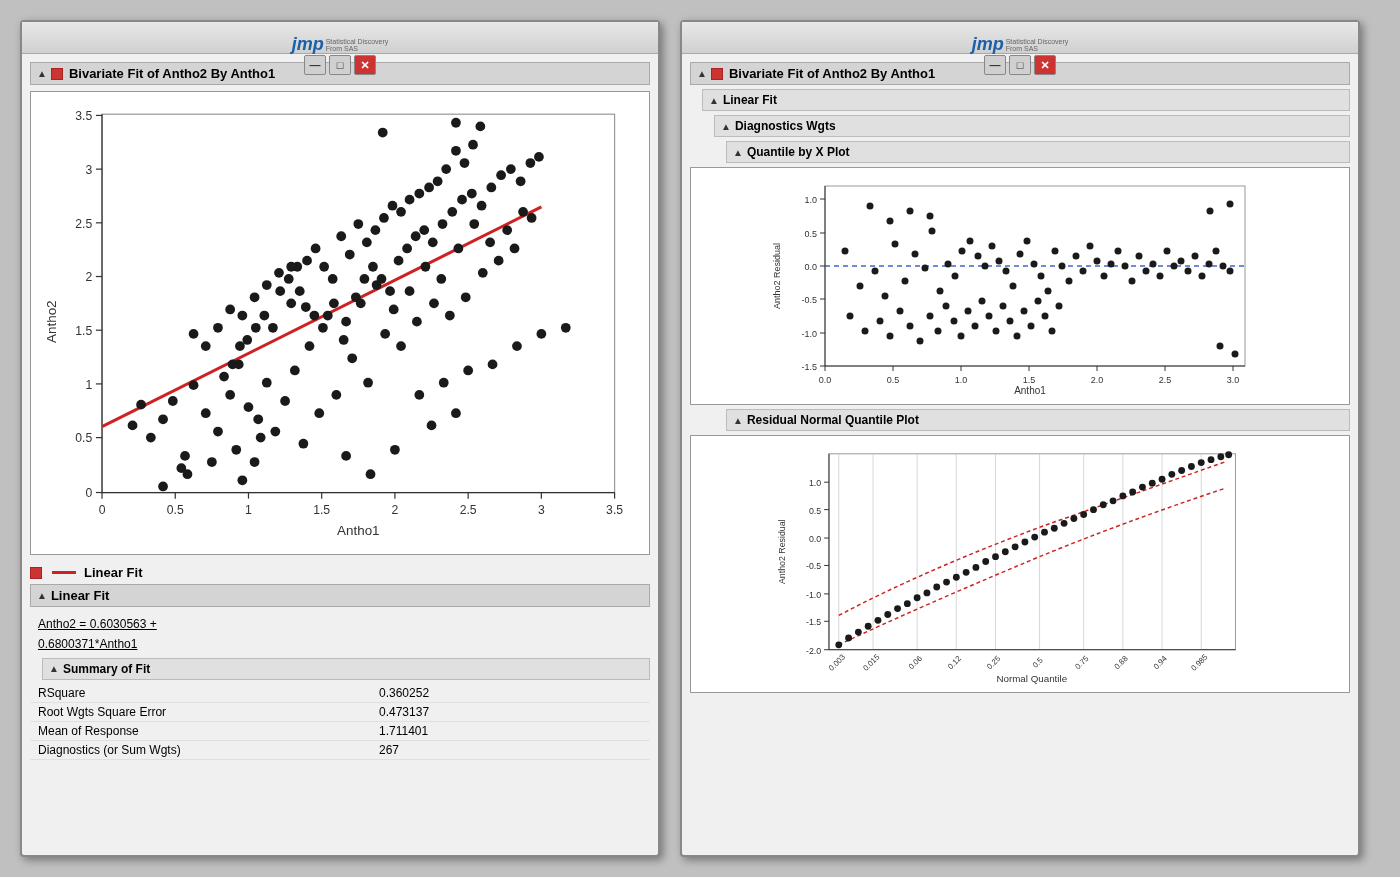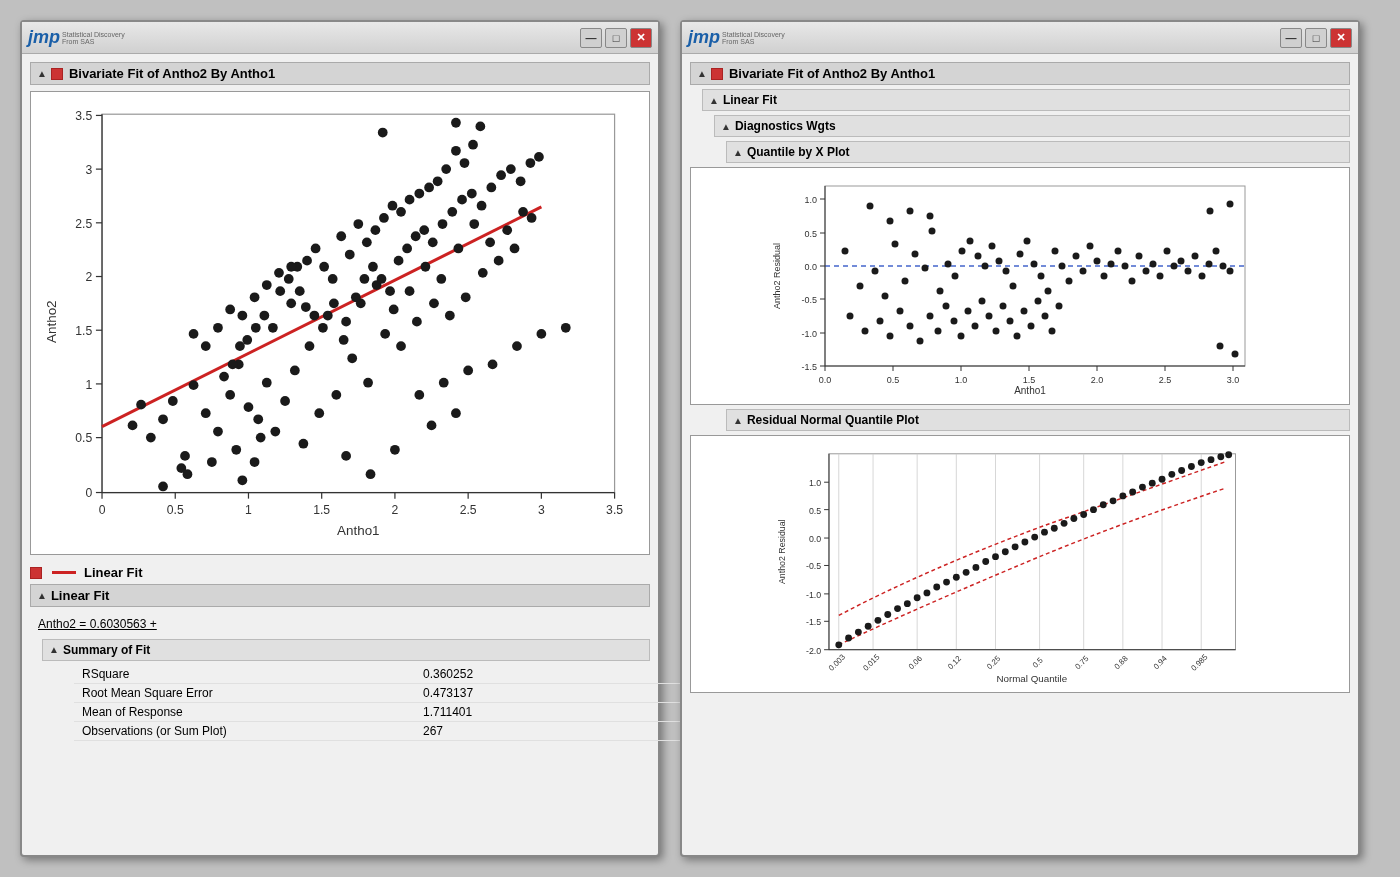--- a/index.html
+++ b/index.html
@@ -23,20 +23,21 @@
     }
 
     .titlebar {
       background: linear-gradient(to bottom, #e8e8e8, #d0d0d0);
       border-bottom: 1px solid #aaa;
       display: flex;
       align-items: center;
       justify-content: space-between;
       padding: 12px 6px;
       height: 32px;
+      flex-direction: column;
     }
 
     .titlebar-logo {
       display: flex;
       align-items: center;
     }
 
     .jmp-logo {
       font-style: italic;
       font-weight: bold;
@@ -133,21 +134,20 @@
     .plot-svg {
       width: 100%;
       height: 100%;
     }
 
     
     .stats-table {
       width: 100%;
       border-collapse: collapse;
       font-size: 12px;
-      margin-left: 44px;
     }
 
     .stats-table td {
       padding: 2px 8px;
       border-bottom: 1px solid #e0e0e0;
     }
 
     .stats-table td:first-child {
       background: #f0f0f0;
       width: 55%;
@@ -427,43 +427,44 @@
       <span style="font-weight:bold; font-size:13px;">Linear Fit</span>
     </div>
 
     <div class="section-header">
       <span class="triangle">▲</span>
       <span>Linear Fit</span>
     </div>
 
     <div class="equation-text">
       <div>Antho2 = 0.6030563 +</div>
+      <div>0.6800371*Antho1</div>
     </div>
 
     <div class="subsection-header indent1">
       <span class="triangle">▲</span>
       <span>Summary of Fit</span>
     </div>
 
     <table class="stats-table">
       <tbody>
           <tr>
         <td>RSquare</td>
         <td>0.360252</td>
       </tr>
       <tr>
-        <td>Root Mean Square Error</td>
+        <td>Root Wgts Square Error</td>
         <td>0.473137</td>
       </tr>
       <tr>
         <td>Mean of Response</td>
         <td>1.711401</td>
       </tr>
       <tr>
-        <td>Observations (or Sum Plot)</td>
+        <td>Diagnostics (or Sum Wgts)</td>
         <td>267</td>
       </tr>
     </tbody>
       </table>
   </div>
 </div>
 
 <div class="window right-window">
   <div class="titlebar">
     <div class="titlebar-logo">

